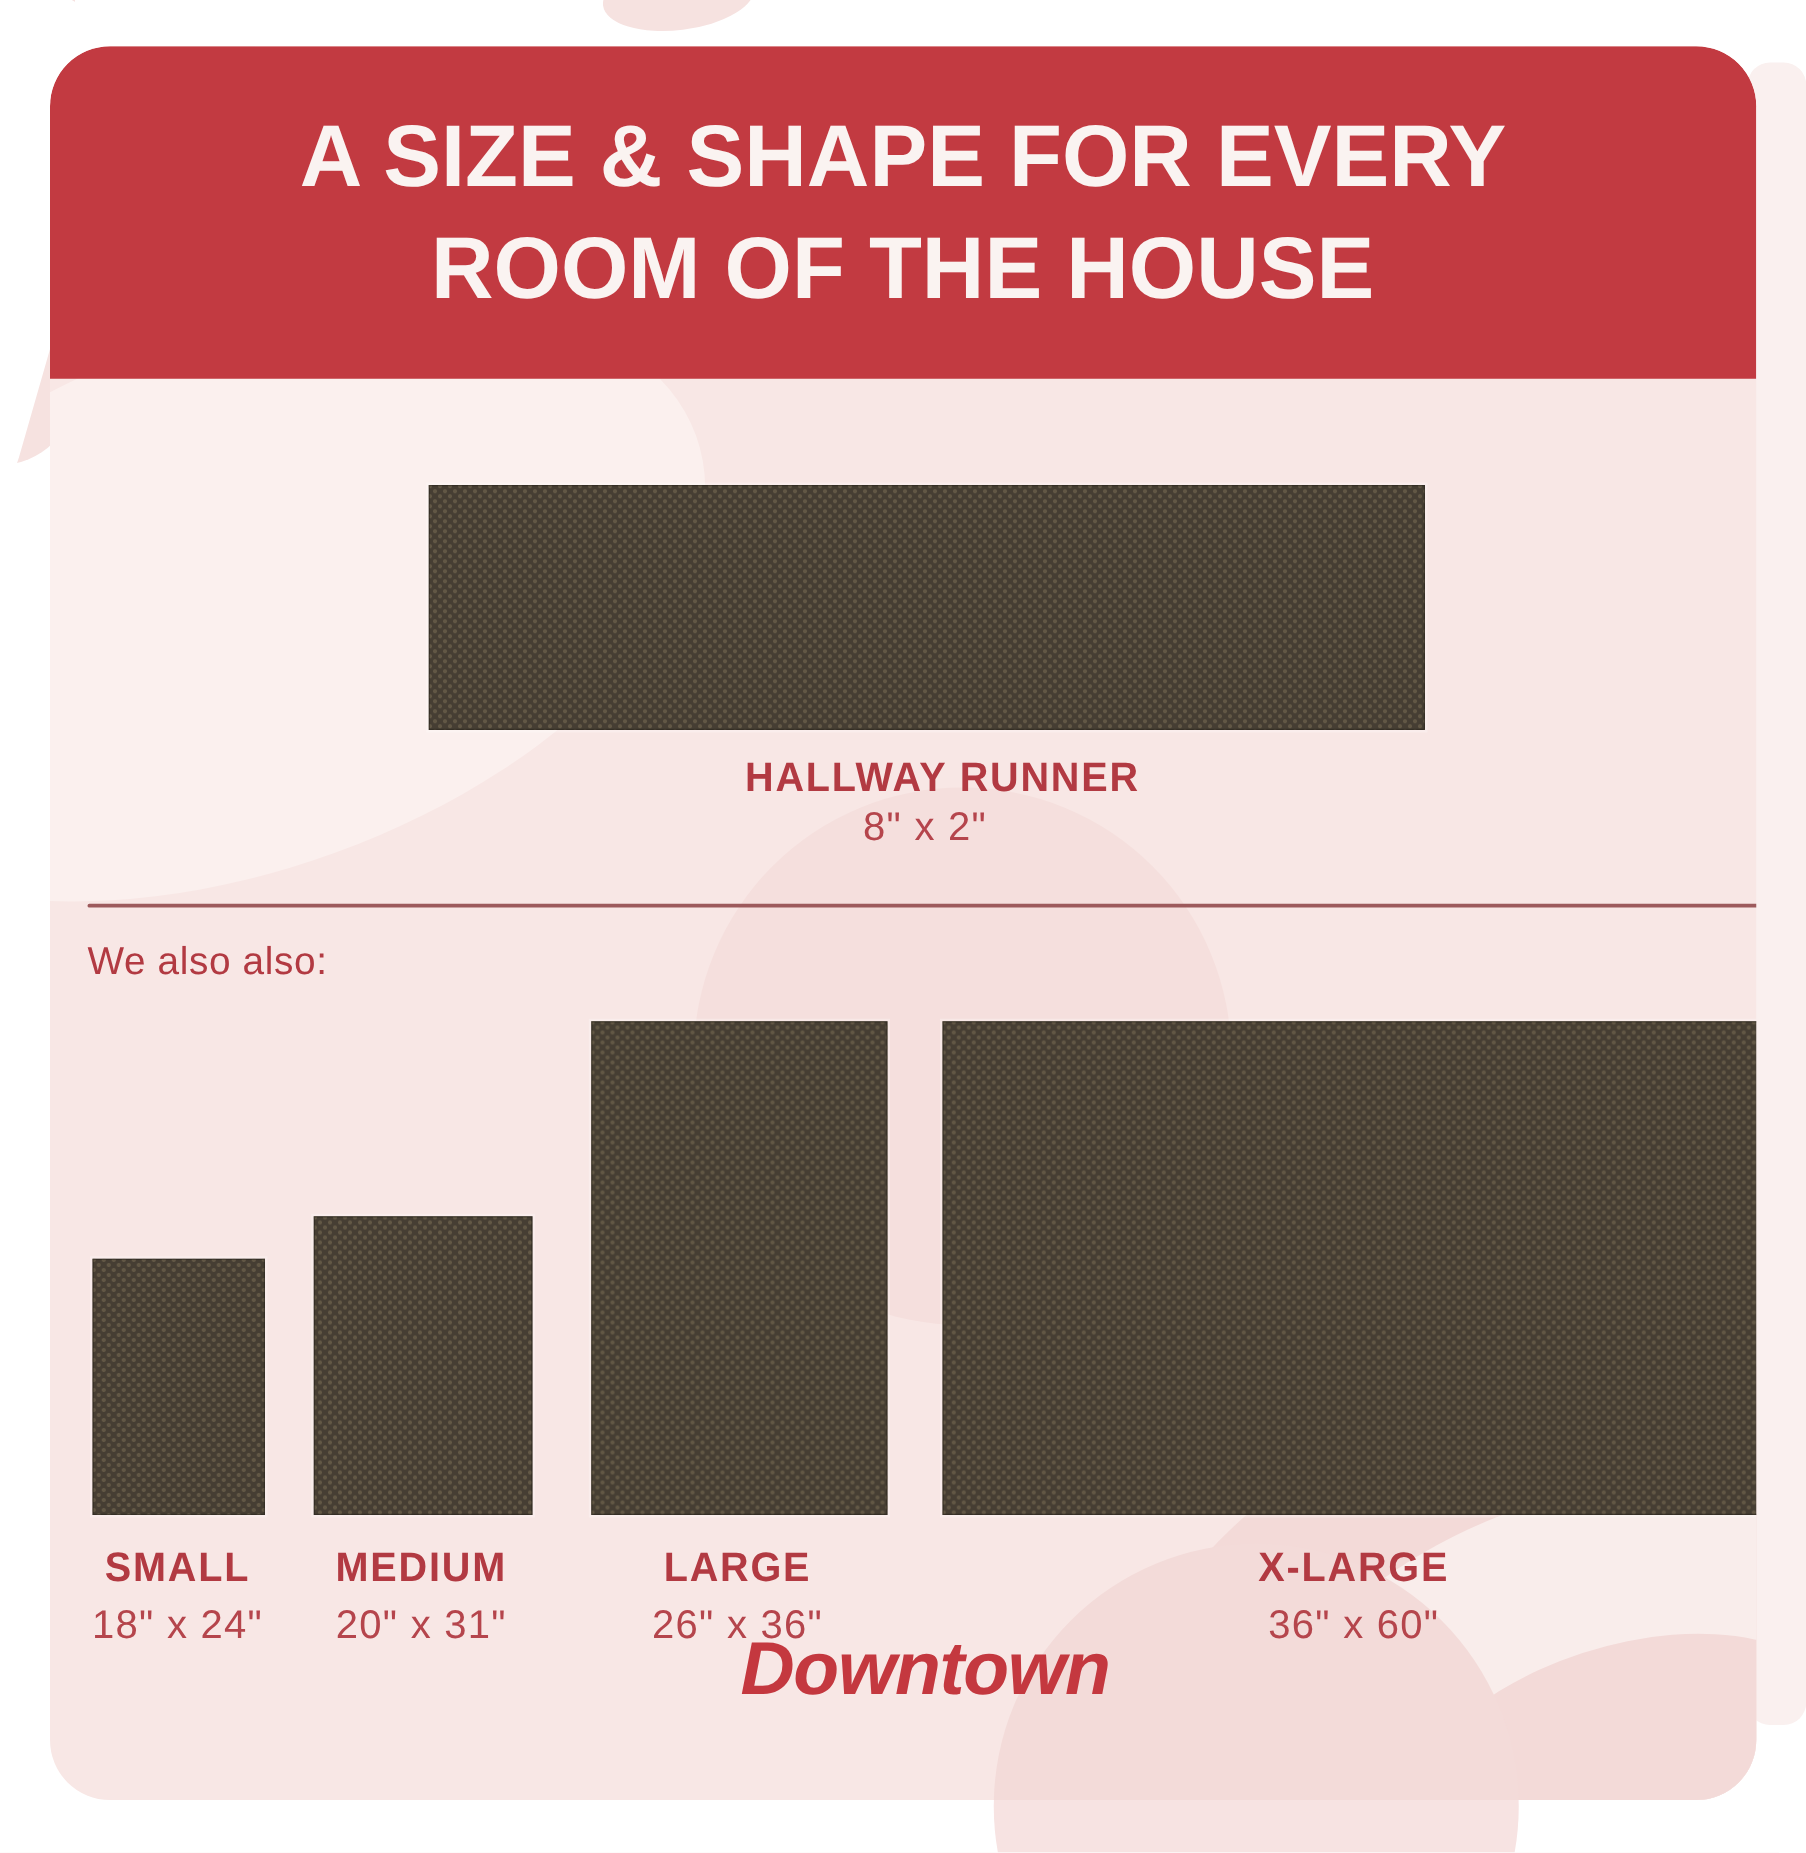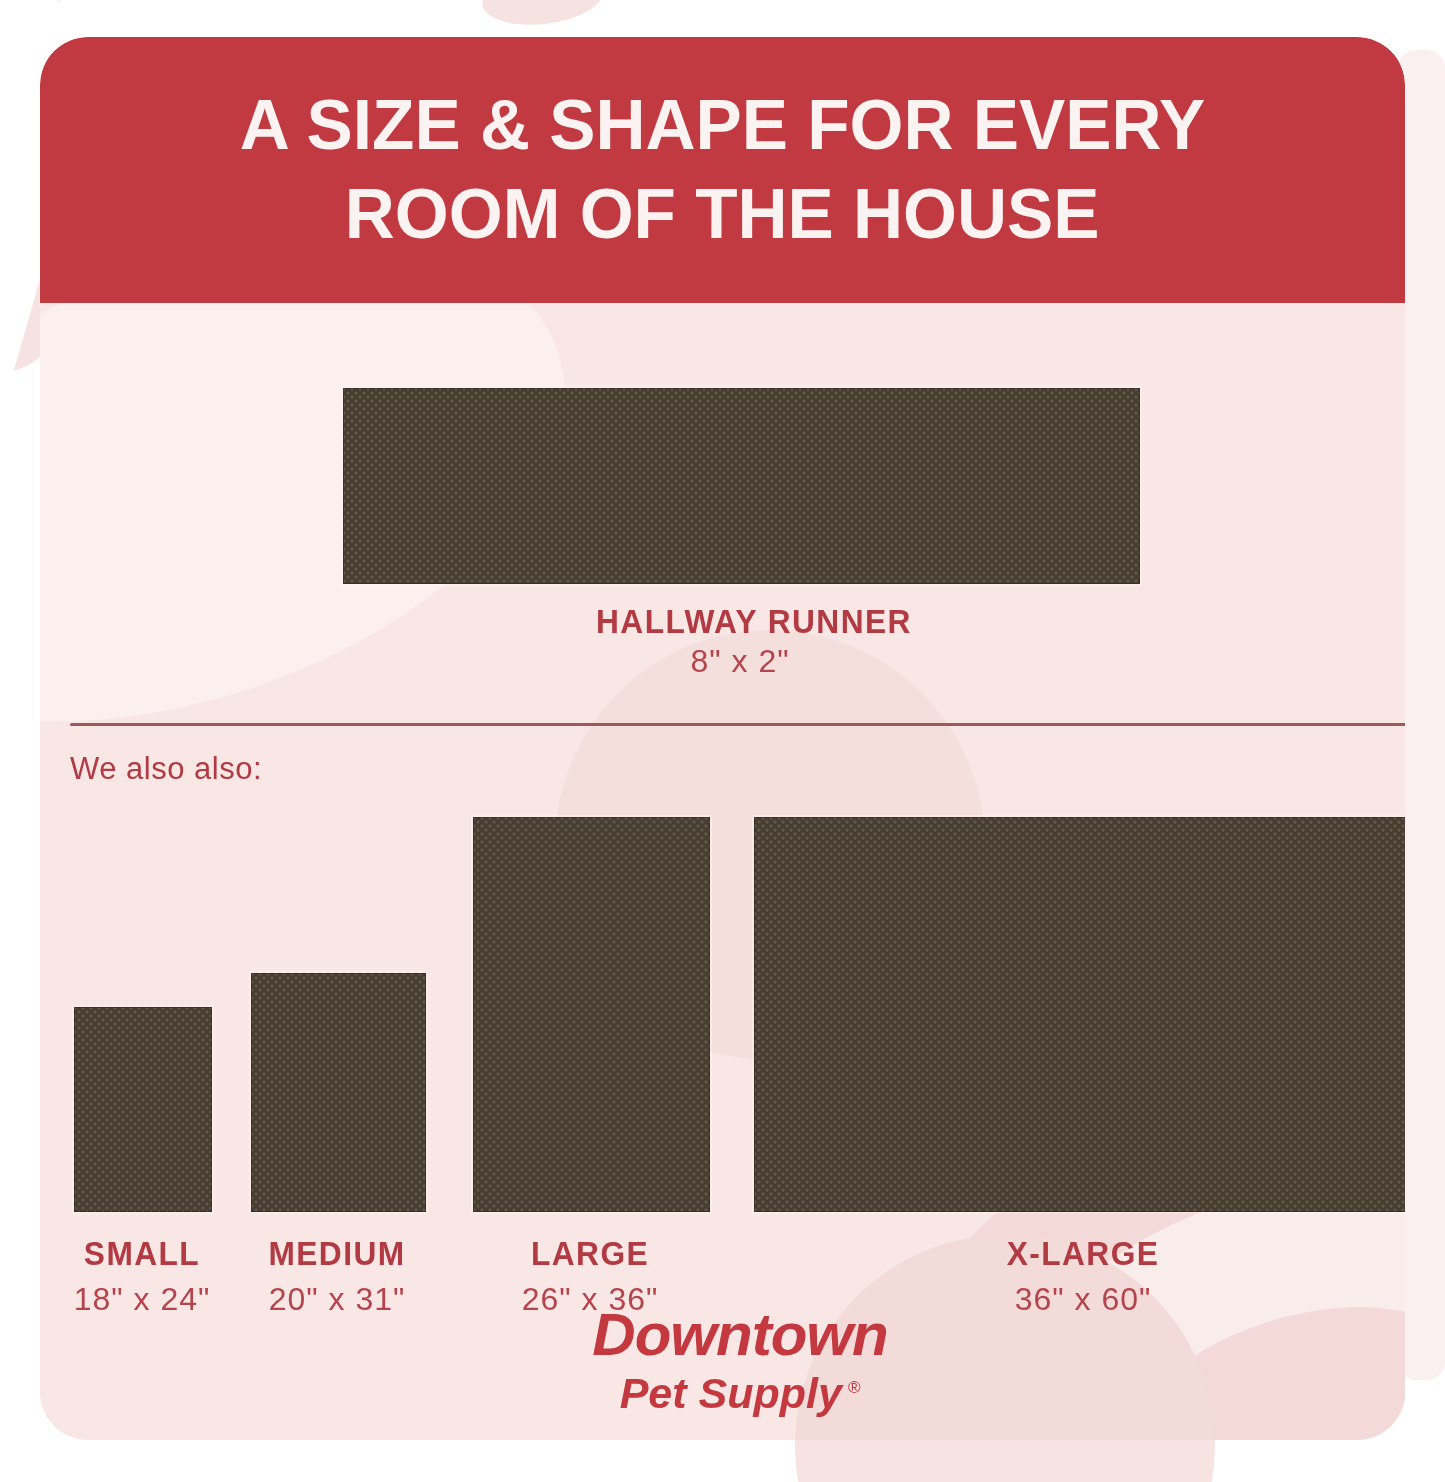--- a/index.html
+++ b/index.html
@@ -120,17 +120,16 @@
     <div class="lbl lbl-dims small-dims">18" x 24"</div>
     <div class="lbl lbl-name medium-name">MEDIUM</div>
     <div class="lbl lbl-dims medium-dims">20" x 31"</div>
     <div class="lbl lbl-name large-name">LARGE</div>
     <div class="lbl lbl-dims large-dims">26" x 36"</div>
     <div class="lbl lbl-name xlarge-name">X-LARGE</div>
     <div class="lbl lbl-dims xlarge-dims">36" x 60"</div>
 
     <div id="brand">
       <div class="brand-line1">Downtown</div>
-      <div class="brand-line2"><span>Pet Supply</span><span class="reg">®</span></div>
     </div>
 
   </div>
 </div>
 
 </body></html>

